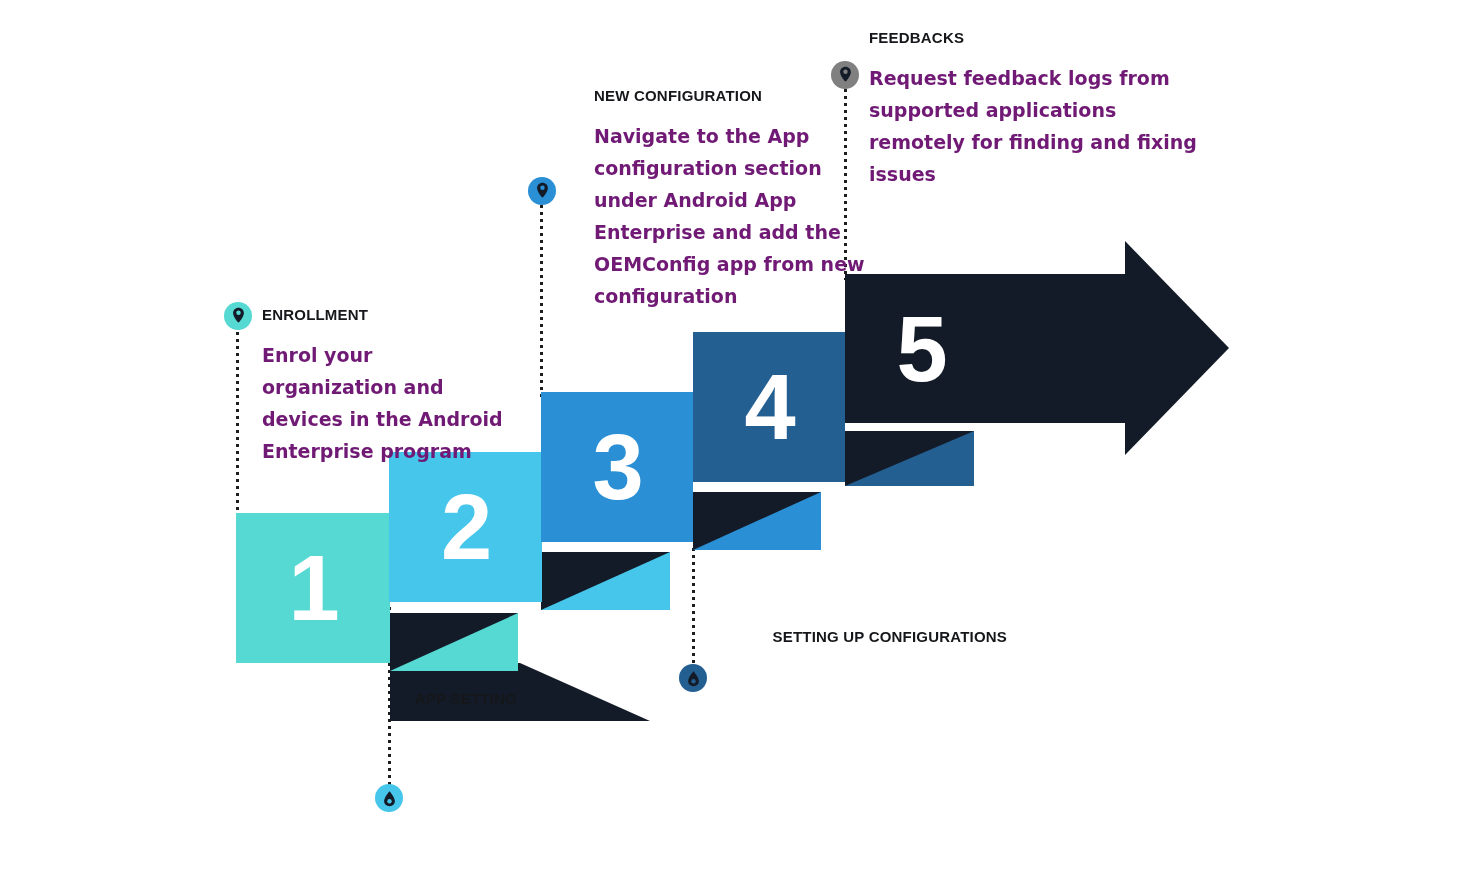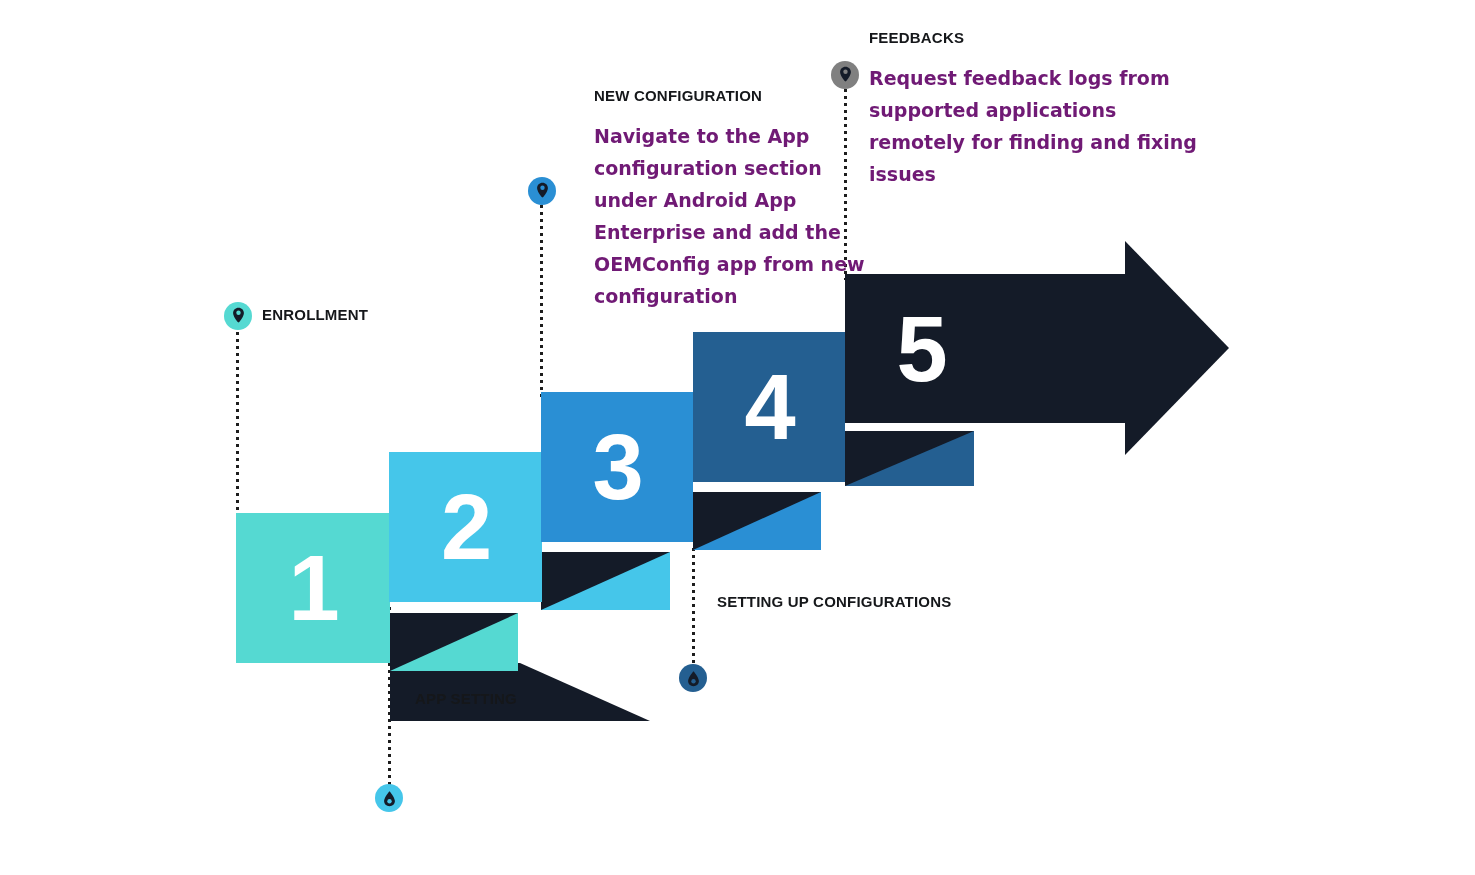--- a/index.html
+++ b/index.html
@@ -187,32 +187,33 @@
 
   <div class="pin" style="left:831px; top:61px; background:#808080;">
     <svg width="13" height="18" viewBox="0 0 13 18">
       <path d="M6.5 0.7 C3.4 0.7 1.1 3.0 1.1 5.9 C1.1 9.0 4.6 13.6 5.8 15.1 C6.2 15.6 6.8 15.6 7.2 15.1 C8.4 13.6 11.9 9.0 11.9 5.9 C11.9 3.0 9.6 0.7 6.5 0.7 Z" fill="#141b28"></path>
       <circle cx="6.5" cy="5.8" r="2.2" fill="#808080"></circle>
     </svg>
   </div>
 
   <div class="callout" style="left:262px; top:270px; width:250px;margin-top:36px;">
     <h3>ENROLLMENT</h3>
+    <p>Enrol your organization and devices in the Android Enterprise program</p>
   </div>
 
   <div class="callout" style="left:415px; top:690px; width:250px;">
     <h3>APP SETTING</h3>
   </div>
 
   <div class="callout" style="left:594px; top:87px; width:276px;">
     <h3>NEW CONFIGURATION</h3>
     <p>Navigate to the App configuration section under Android App Enterprise and add the OEMConfig app from new configuration</p>
   </div>
 
-  <div class="callout" style="left:717px; top:593px; width:290px;">
+  <div class="callout" style="left:717px; top:628px; width:290px;text-align:right;">
     <h3>SETTING UP CONFIGURATIONS</h3>
   </div>
 
   <div class="callout" style="left:869px; top:29px; width:340px;">
     <h3>FEEDBACKS</h3>
     <p>Request feedback logs from supported applications remotely for finding and fixing issues</p>
   </div>
 
 </div>
 

